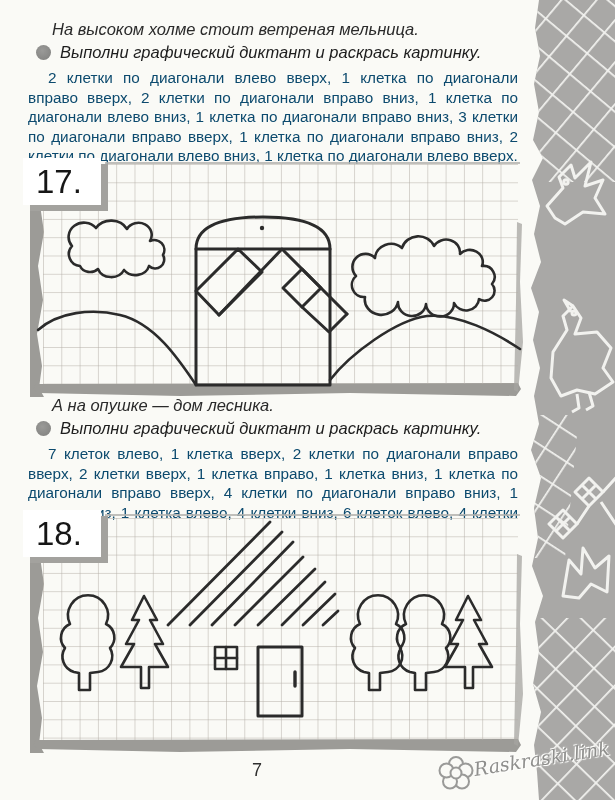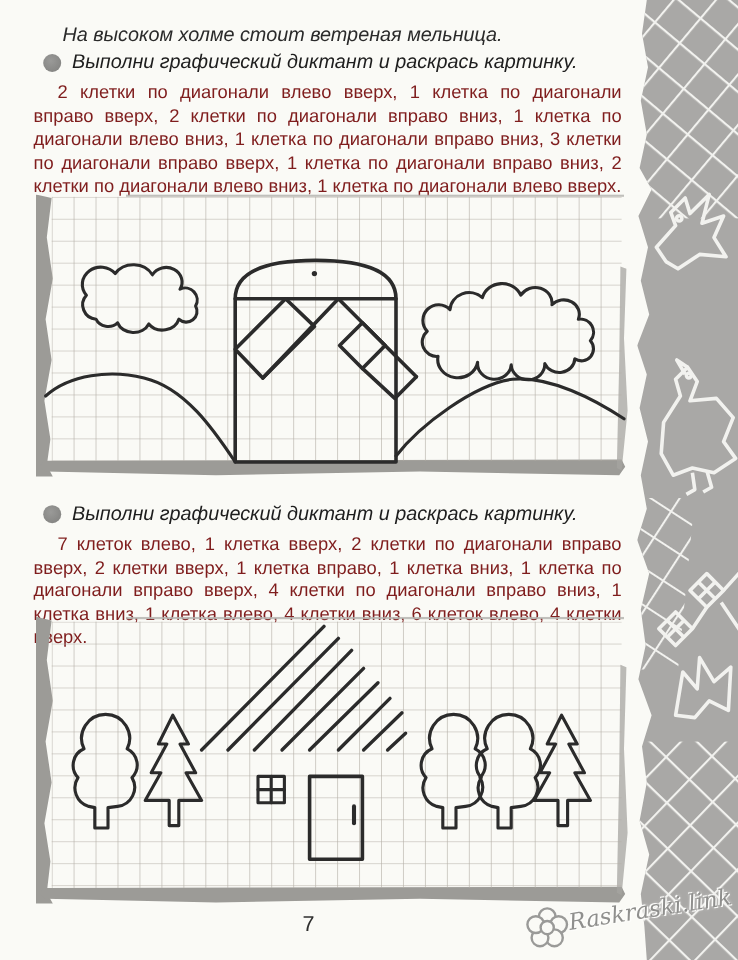--- a/index.html
+++ b/index.html
@@ -4,21 +4,21 @@
 <style>
   html,body{margin:0;padding:0;}
   .page{position:relative;width:615px;height:800px;background:#fafaf6;overflow:hidden;
         font-family:"Liberation Sans",sans-serif;color:#222;}
   .abs{position:absolute;}
   .intro{font-style:italic;font-size:16.5px;color:#2a2a2a;white-space:nowrap;}
   .instr-row{display:flex;align-items:center;gap:9px;}
   .bullet{width:15px;height:15px;border-radius:50%;flex:0 0 auto;
           background:radial-gradient(circle at 42% 38%,#9a9a98,#7f7f7d);}
   .instr{font-style:italic;font-weight:normal;font-size:16.5px;color:#1d1d1d;white-space:nowrap;}
-  .dict{font-size:15.3px;line-height:19.6px;text-align:justify;text-indent:20px;color:#7f1d1d;}
+  .dict{font-size:15.3px;line-height:19.6px;text-align:justify;text-indent:20px;color:#0c4a6e;}
   .grid-box{position:absolute;}
   .grid-box svg{position:absolute;left:0;top:0;}
   .label-box{position:absolute;left:-7px;top:-4px;width:78px;height:47px;background:#ffffff;
              box-shadow:7px 6px 0 #a3a29e;display:flex;align-items:center;
              font-size:33px;color:#161616;padding-left:13px;box-sizing:border-box;
              font-family:"Liberation Sans",sans-serif;}
   .wm-left{font-family:"Liberation Serif",serif;font-weight:bold;font-size:21px;
            color:#ececea;-webkit-text-stroke:1.1px #b9b9b6;letter-spacing:1px;}
   .pageno{font-size:18px;color:#2e2e2e;}
   .wm-right{font-family:"DejaVu Serif",serif;font-style:italic;font-size:19px;color:#8f8f8d;
@@ -118,22 +118,26 @@
         </g>
         <circle cx="232" cy="66" r="2.2" fill="#2b2b2b" stroke="none"></circle>
         <g stroke-width="3">
           <path d="M208,87 L166,129 L189,153 L232,110 Z"></path>
           <path d="M189,153 L252,87 L317,152"></path>
           <path d="M272,107 L253,126 L272,145 L291,126 Z"></path>
           <path d="M272,145 L299,170 L317,152"></path>
         </g>
       </g>
     </svg>
-  </div>
-
+    <div class="label-box">
+      <span>17.</span>
+    </div>
+  </div>
+
+  <div class="abs intro" style="left:52px;top:396px;">А на опушке — дом лесника.</div>
   <div class="abs instr-row" style="left:36px;top:419px;">
     <span class="bullet"></span>
     <span class="instr">Выполни графический диктант и раскрась картинку.</span>
   </div>
   <div class="abs dict" style="left:28px;top:444px;width:490px;">7 клеток влево, 1 клетка вверх, 2 клетки по диагонали вправо вверх, 2 клетки вверх, 1 клетка вправо, 1 клетка вниз, 1 клетка по диагонали вправо вверх, 4 клетки по диагонали вправо вниз, 1 клетка вниз, 1 клетка влево, 4 клетки вниз, 6 клеток влево, 4 клетки вверх.</div>
 
   <div class="grid-box" style="left:30px;top:514px;width:494px;height:240px;">
     <svg width="494" height="240" viewBox="0 0 494 240">
       <defs>
         <pattern id="gp18" patternUnits="userSpaceOnUse" x="13" y="4" width="18.3" height="18.3">
@@ -179,20 +183,23 @@
                  A20,20 0 1 1 366,110 A15,15 0 0 1 370,134 A16,16 0 0 1 358,158
                  L350,159 L350,176 L339,176 L339,159 Z"></path>
         <path d="M380,158 A16,16 0 0 1 371,134 A15,15 0 0 1 376,110
                  A20,20 0 1 1 412,110 A15,15 0 0 1 416,134 A16,16 0 0 1 404,158
                  L396,159 L396,176 L385,176 L385,159 Z"></path>
 
         <path d="M438,82 L451,106 L444,106 L457,130 L449,130 L462,153 L443,153 L443,174
                  L435,174 L435,153 L415,153 L428,130 L420,130 L433,106 L426,106 Z"></path>
       </g>
     </svg>
+    <div class="label-box">
+      <span>18.</span>
+    </div>
   </div>
 
   <div class="abs pageno" style="left:252px;top:760px;">7</div>
   <svg class="abs" style="left:437px;top:753px;" width="38" height="40" viewBox="0 0 38 40">
     <g stroke="#9a9a98" stroke-width="2" fill="#fafaf6">
       <circle cx="19" cy="11" r="7"></circle>
       <circle cx="28.5" cy="17.5" r="7"></circle>
       <circle cx="25" cy="28.5" r="7"></circle>
       <circle cx="13" cy="28.5" r="7"></circle>
       <circle cx="9.5" cy="17.5" r="7"></circle>

